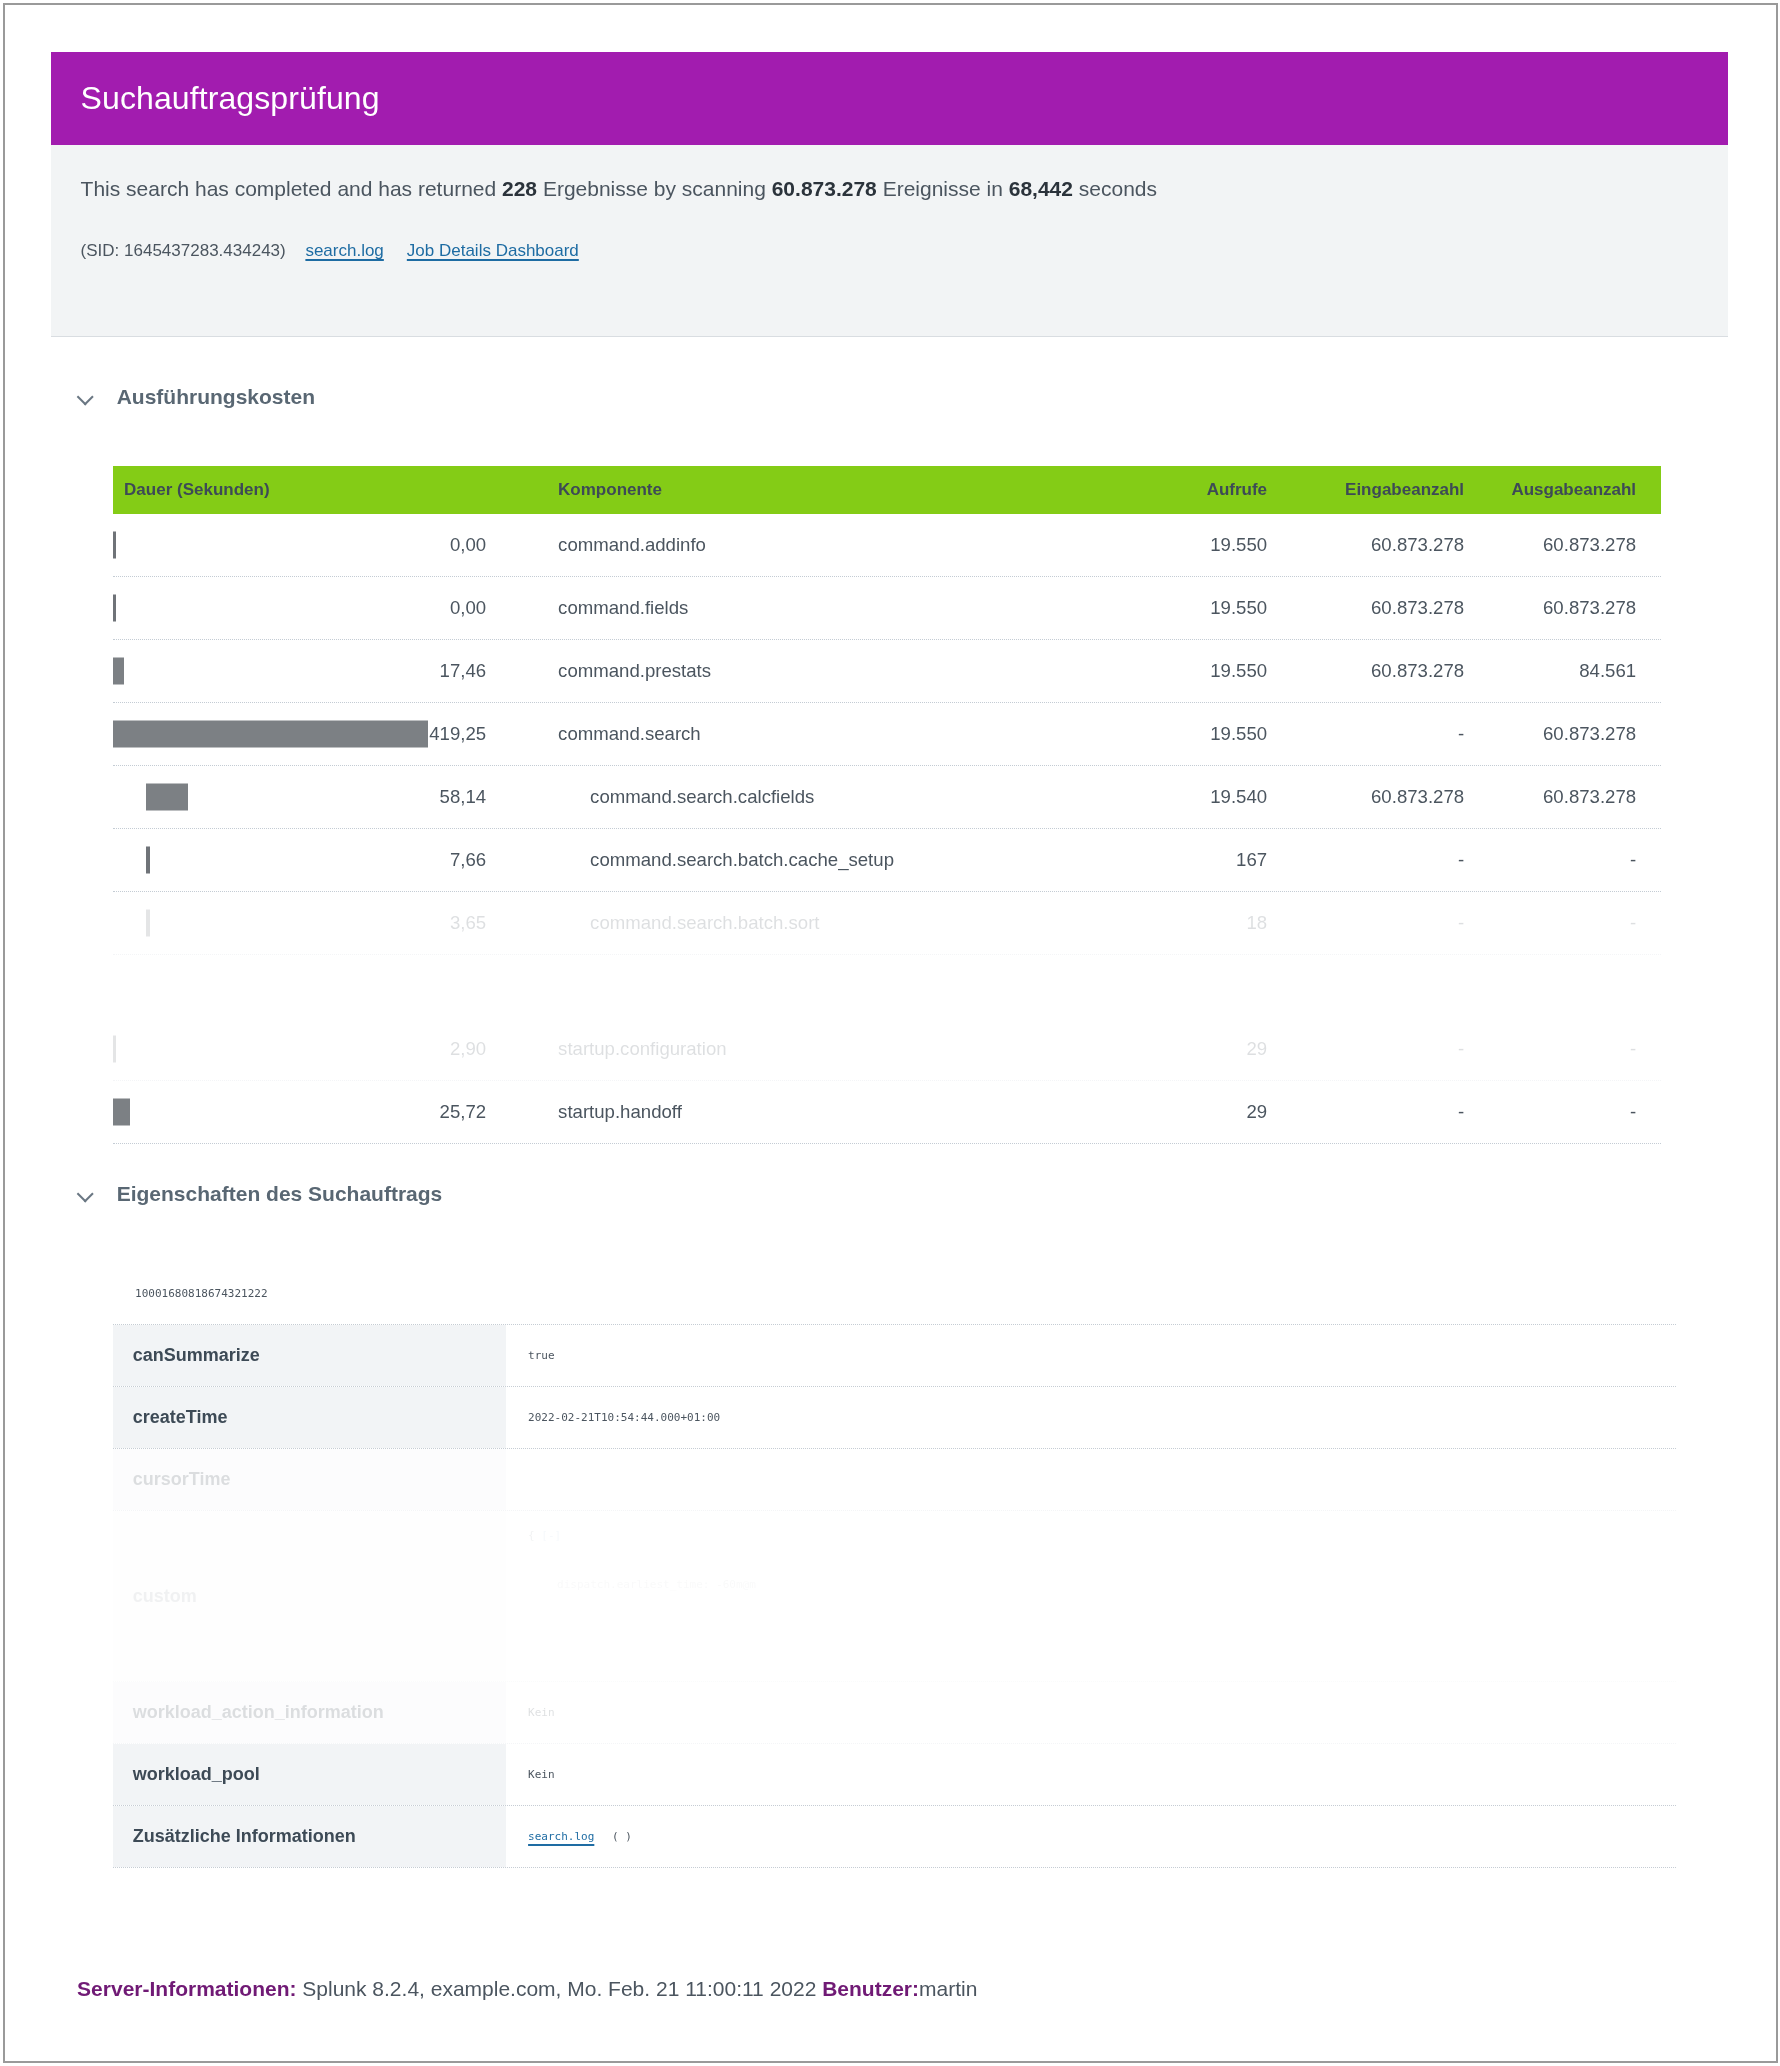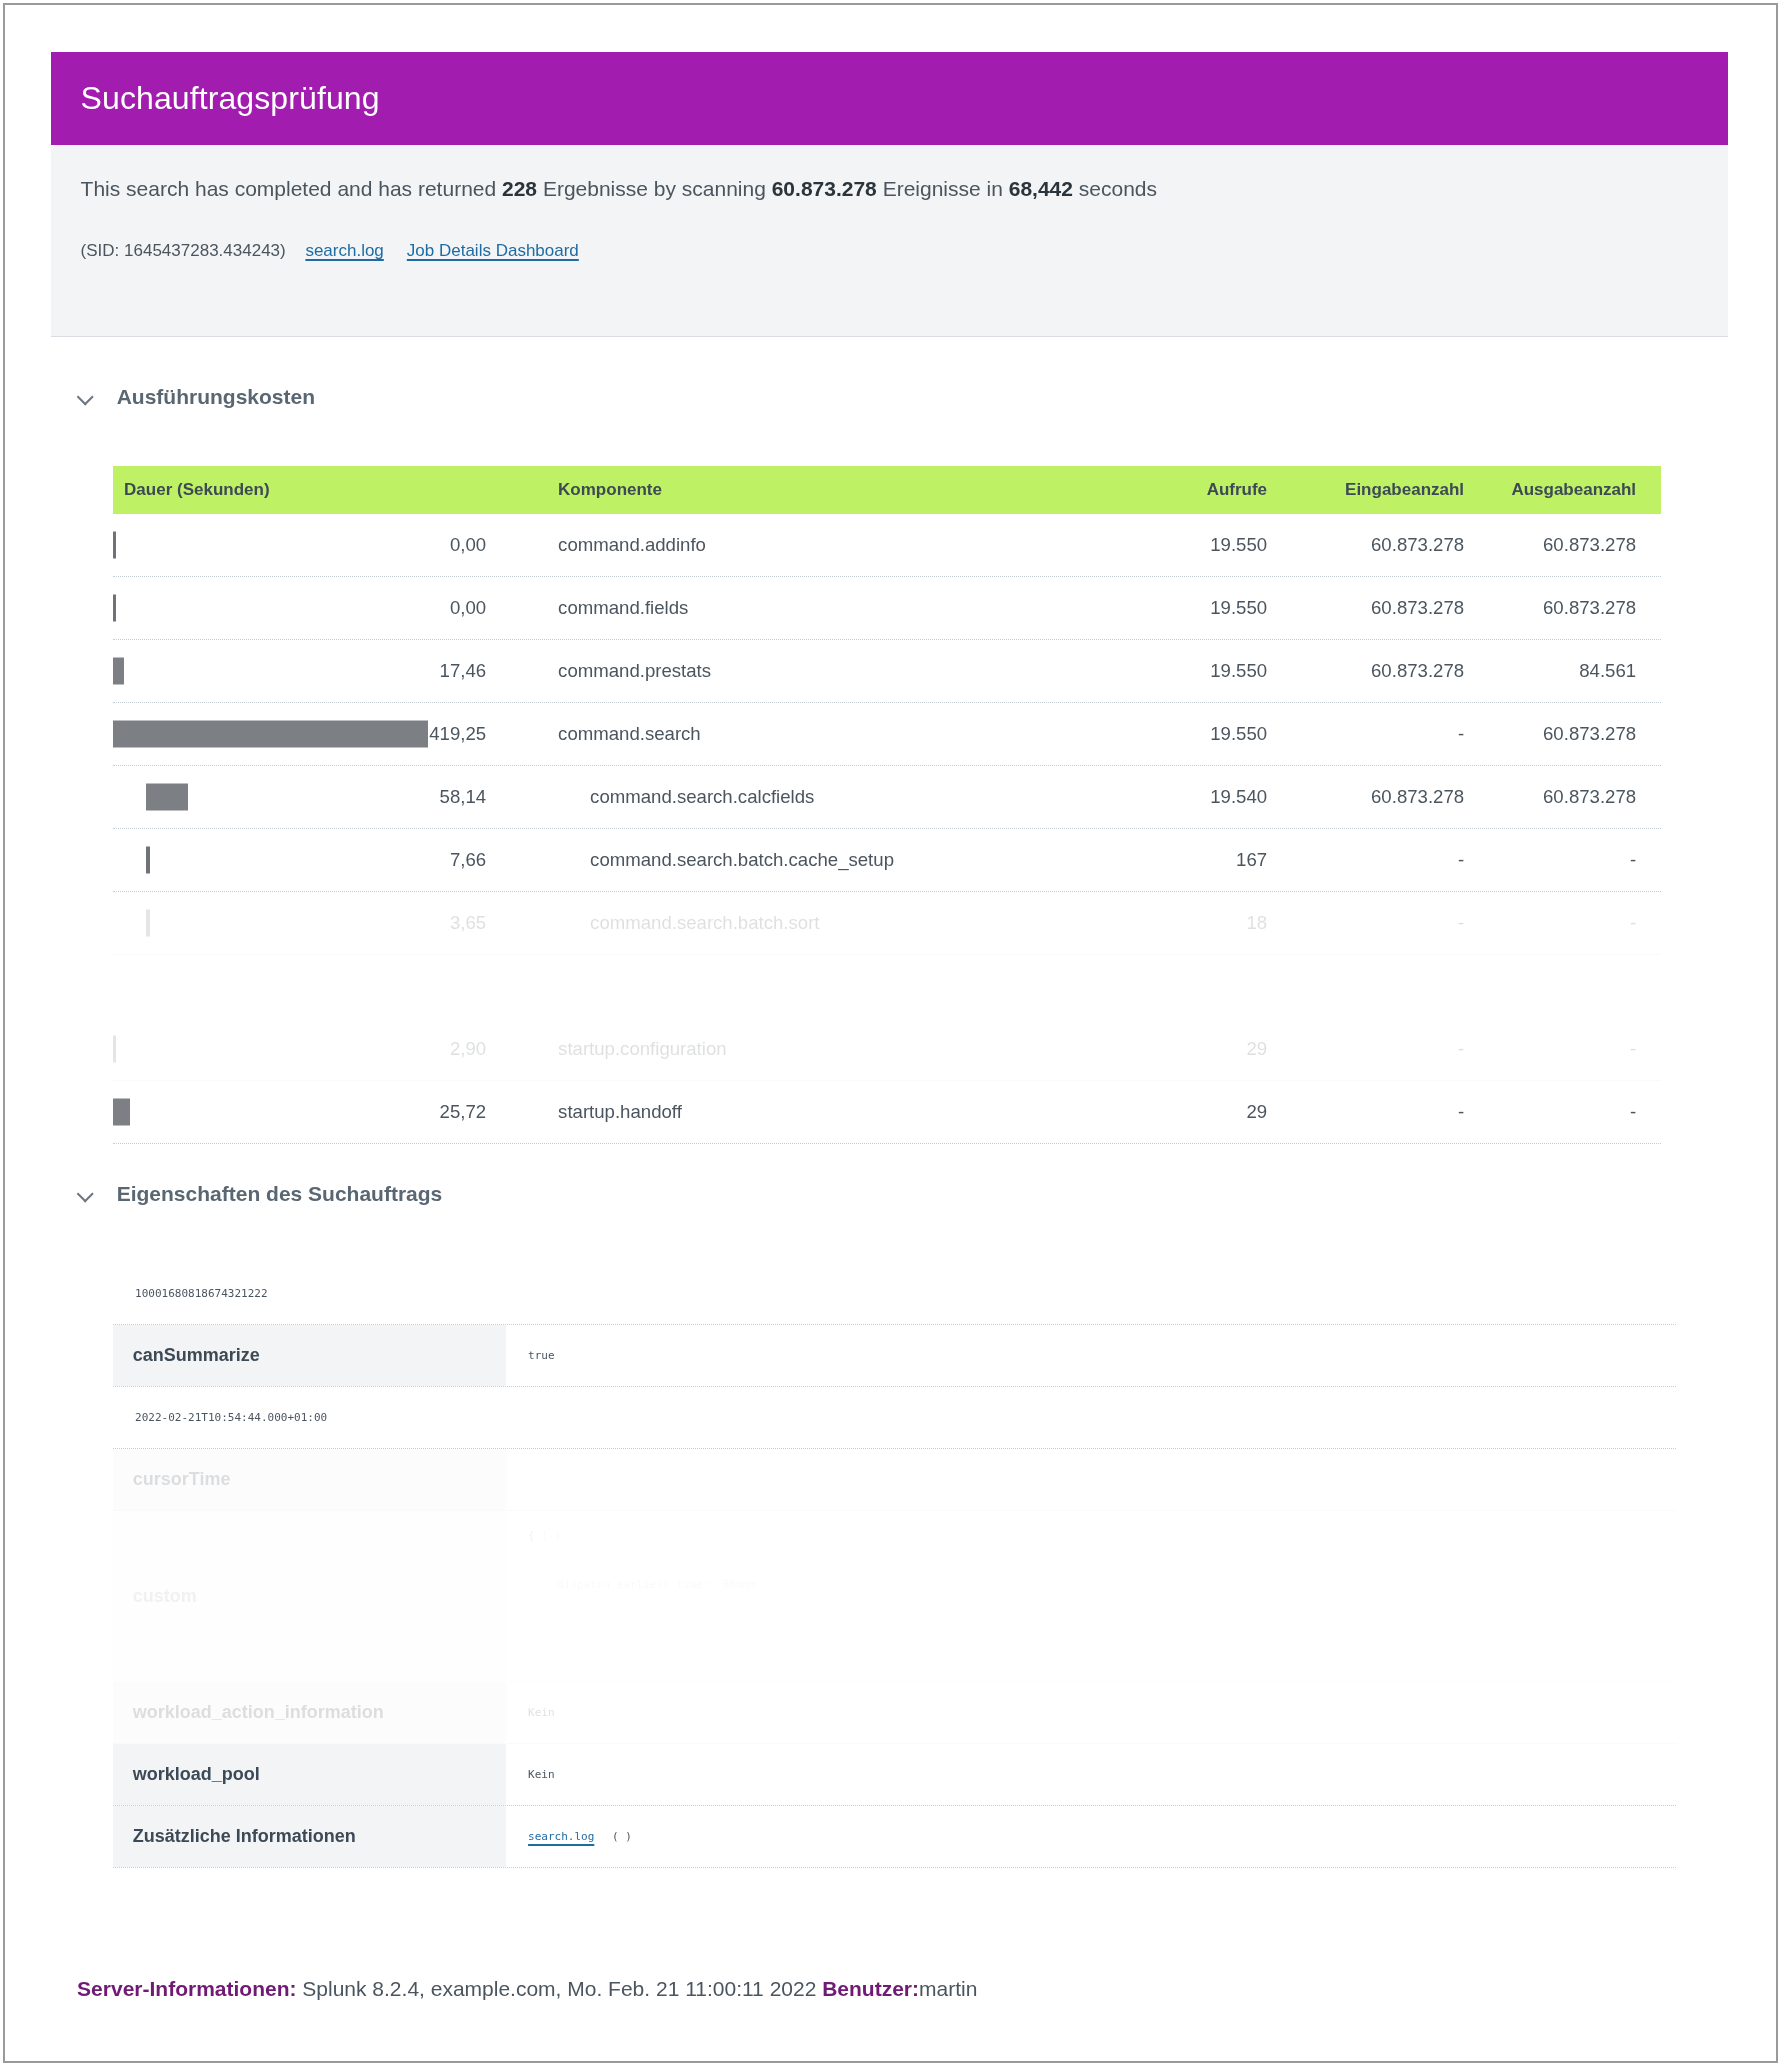--- a/index.html
+++ b/index.html
@@ -105,21 +105,21 @@
   }
 
   
   .cost-table {
     position: absolute;
     left: 108px; top: 461px;
     width: 1548px;
   }
   .cost-head {
     display: flex;
-    background: #bef264;
+    background: #84cc16;
     height: 48px;
     align-items: center;
     font-size: 17px;
     font-weight: 700;
     color: #3d4a56;
   }
   .cost-row {
     display: flex;
     height: 63px;
     align-items: center;
@@ -345,20 +345,21 @@
 
   <div class="prop-table" id="prop-rows">
         <div class="prop-row">
           <div class="prop-val">10001680818674321222</div>
         </div>
         <div class="prop-row">
           <div class="prop-key">canSummarize</div>
           <div class="prop-val">true</div>
         </div>
         <div class="prop-row">
+          <div class="prop-key">createTime</div>
           <div class="prop-val">2022-02-21T10:54:44.000+01:00</div>
         </div>
         <div class="prop-row fade-2">
           <div class="prop-key">cursorTime</div>
         </div>
         <div class="prop-row fade-3" style="min-height: 171px;">
           <div class="prop-key">custom</div>
           <div class="prop-val tall">
             <div>
               <div><span>{ </span><span class="expander">[-]</span></div>

